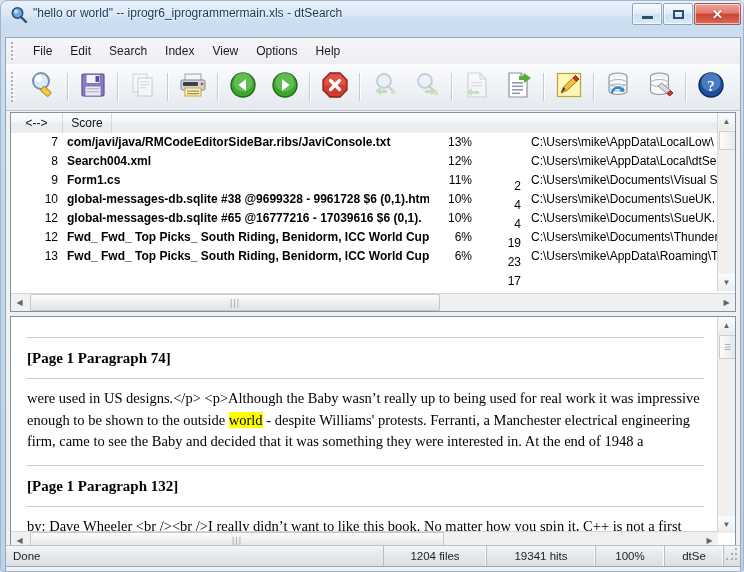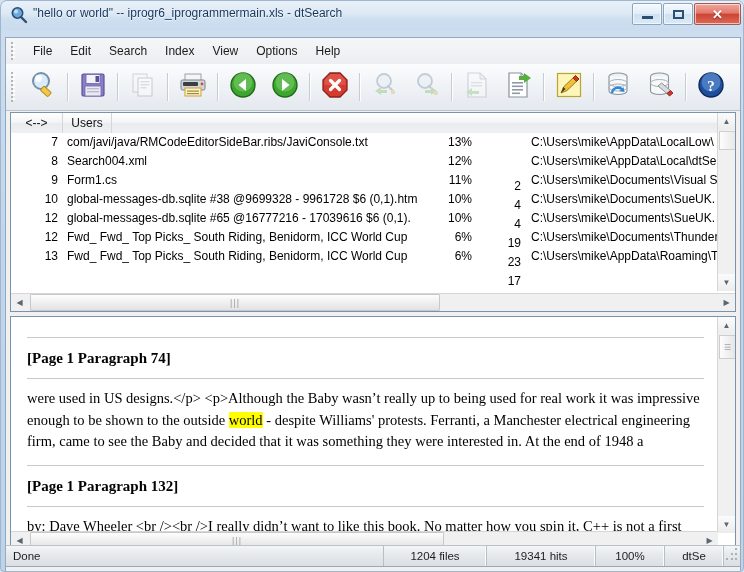--- a/index.html
+++ b/index.html
@@ -157,21 +157,21 @@
     overflow: hidden;
     background: #fff;
   }
   .row { display: flex; height: 19px; font-size: 12px; color: #000; }
   .cell {
     height: 19px; line-height: 19px;
     box-sizing: border-box;
     overflow: hidden; white-space: nowrap;
   }
   .cell.c-num   { text-align: right; padding-right: 5px; }
-  .cell.c-name  { padding-left: 4px; }
+  .cell.c-name  { padding-left: 4px; font-weight: bold; }
   .cell.c-score { text-align: right; padding-right: 6px; }
   .cell.c-hits  { text-align: right; padding-right: 6px; }
   .cell.c-path  { padding-left: 4px; }
 
   
   #grid-vscroll {
     position: absolute; right: 0; top: 0; width: 17px; height: 178px;
     background: #f0f0f0; border-left: 1px solid #d6d6d6;
   }
   .vs-arrow {
@@ -522,21 +522,21 @@
           </span>
         </div>
 
       </div>
     </div>
 
     <div id="results-outer">
 
       <div id="grid-head">
         <div class="hcell c-num">&lt;--&gt;</div>
-        <div class="hcell c-score">Users</div>
+        <div class="hcell c-score">Score</div>
         <div class="hcell c-hits">Hits</div>
         <div class="hcell c-path"></div>
       </div>
 
       <div id="grid-body">
         <div class="row">
           <div class="cell c-num">7</div>
           <div class="cell c-name">com/javi/java/RMCodeEditorSideBar.ribs/JaviConsole.txt</div>
           <div class="cell c-score">13%</div>
           <div class="cell c-hits">2</div>

